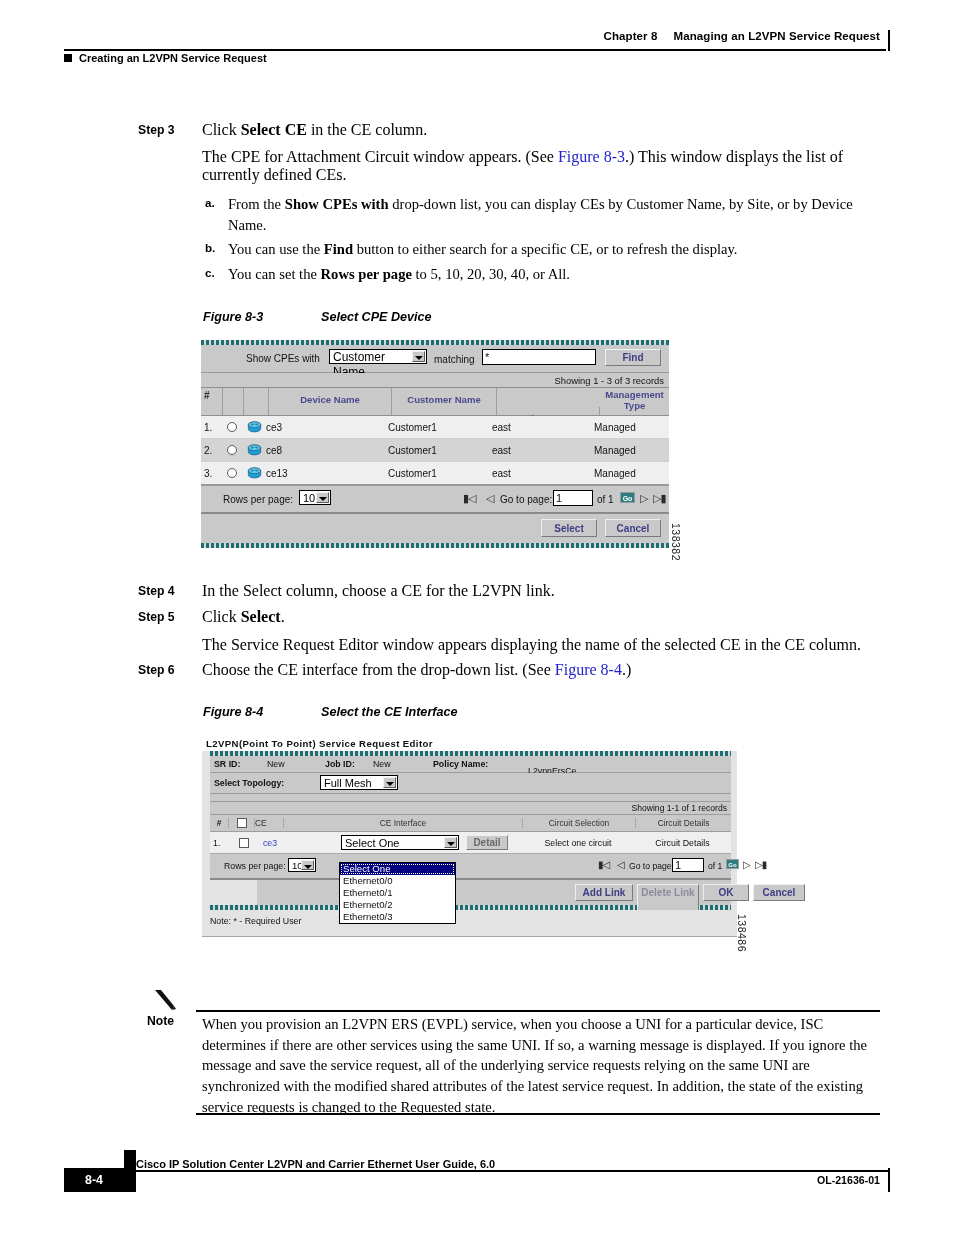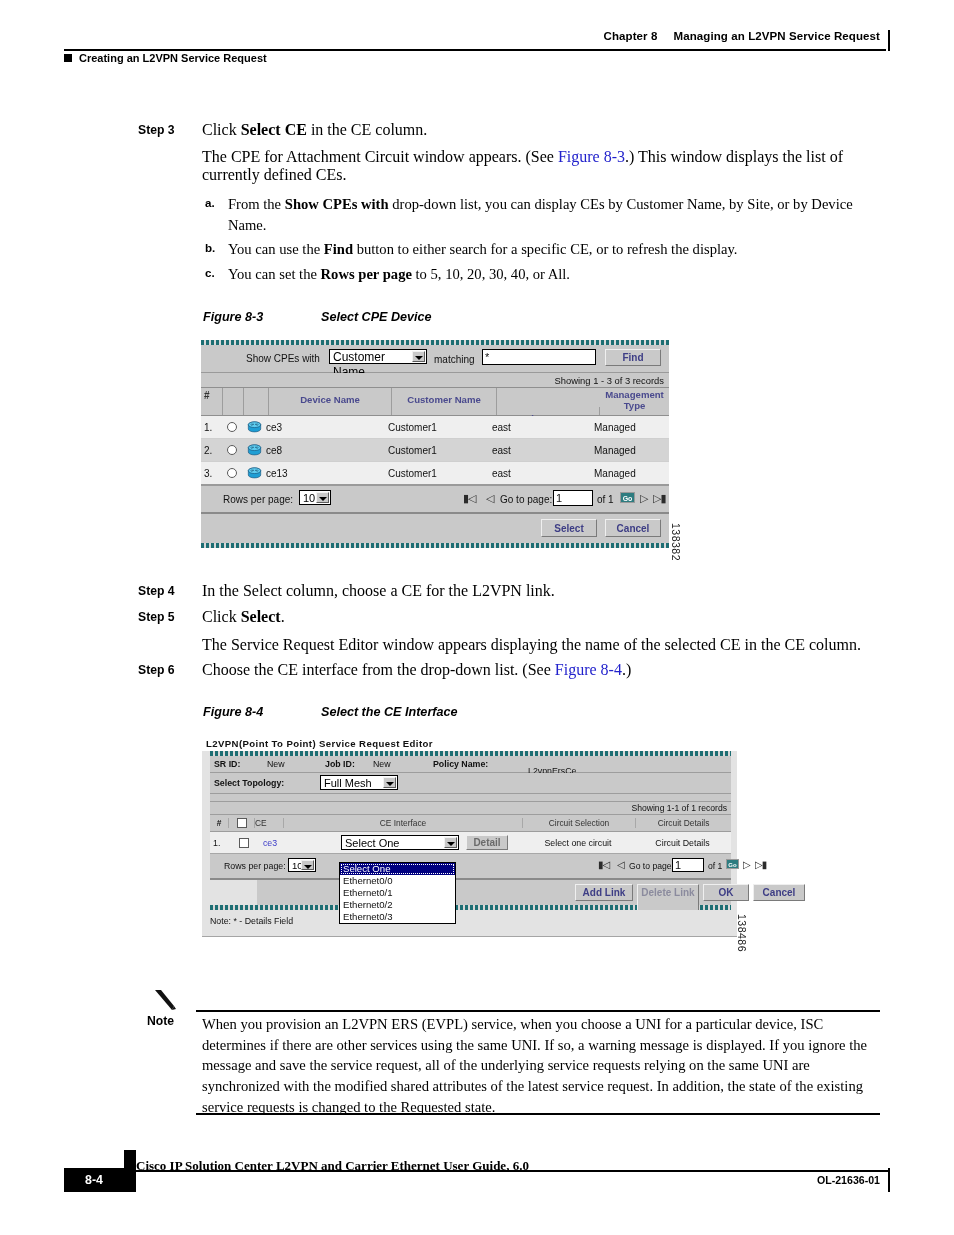--- a/index.html
+++ b/index.html
@@ -267,23 +267,23 @@
     width: 676px;
     font-size: 14.6px;
     line-height: 1.42;
   }
 
   
   .ft-title {
     position: absolute;
     left: 136px;
     top: 1158px;
-    font-family: Liberation Serif, serif;
-    font-weight: bold;
-    font-size: 13px;
+    font-family: Liberation Sans, sans-serif;
+    font-weight: bold;
+    font-size: 11px;
   }
   .ft-bar {
     position: absolute;
     left: 64px;
     top: 1170px;
     width: 826px;
     height: 2.4px;
     background: #000;
   }
   .ft-blk {
@@ -571,21 +571,21 @@
         <span class="btn" style="position:absolute; left:318px; top:4px; width:58px; height:17px; line-height:16px;">Add Link</span>
         <span class="btn dis" style="position:absolute; left:380px; top:4px; width:62px; height:27px; line-height:16px;">Delete Link</span>
         <span class="btn" style="position:absolute; left:446px; top:4px; width:46px; height:17px; line-height:16px;">OK</span>
         <span class="btn" style="position:absolute; left:496px; top:4px; width:52px; height:17px; line-height:16px;">Cancel</span>
       </div>
 
       <div class="teal-dots"></div>
     </div>
 
     <div style="position:relative; height:26px; background:#e3e3e3;">
-      <span style="position:absolute; left:8px; top:6px; font-size:8.8px;">Note: * - Details Field</span>
+      <span style="position:absolute; left:8px; top:6px; font-size:8.8px;">Note: * - Required User</span>
     </div>
   </div>
 
   <div style="position:absolute; left:339px; top:862px; width:115px; border:1.3px solid #000; background:#fff; z-index:20; font-family:'Liberation Sans', sans-serif;">
     <div style="background:#000080; color:#fff; font-size:9.6px; padding:0 3px; height:12px; line-height:12px; outline:1px dotted #fff; outline-offset:-2px;">Select One</div>
     <div style="font-size:9.6px; padding:0 3px; height:12px; line-height:12px; color:#111;">Ethernet0/0</div>
     <div style="font-size:9.6px; padding:0 3px; height:12px; line-height:12px; color:#111;">Ethernet0/1</div>
     <div style="font-size:9.6px; padding:0 3px; height:12px; line-height:12px; color:#111;">Ethernet0/2</div>
     <div style="font-size:9.6px; padding:0 3px; height:12px; line-height:12px; color:#111;">Ethernet0/3</div>
   </div>

